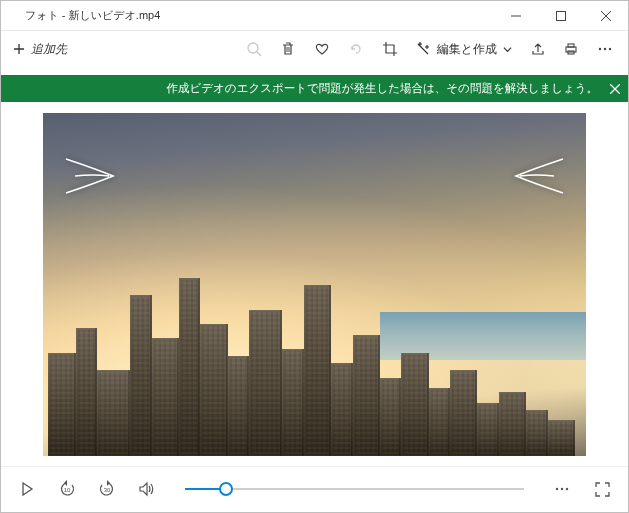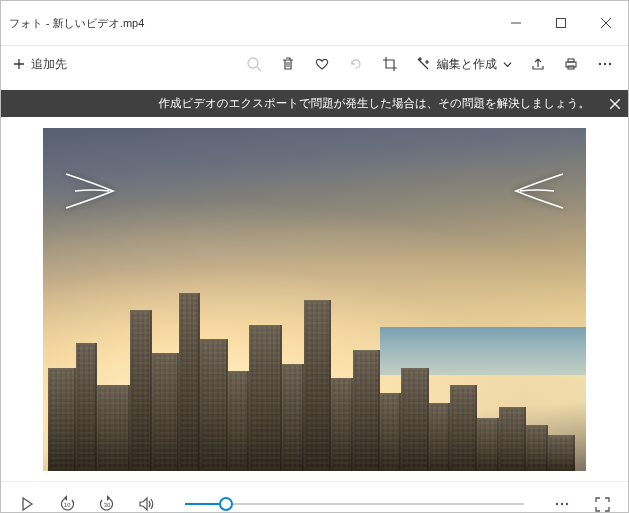--- a/index.html
+++ b/index.html
@@ -1,28 +1,28 @@
 <!DOCTYPE html>
 <html><head>
 <meta charset="utf-8">
 <style>
   * { box-sizing: border-box; margin: 0; padding: 0; }
   body { font-family: "Segoe UI", "Yu Gothic UI", sans-serif; background: #fff; width: 629px; height: 513px; overflow: hidden; position: relative; border: 1px solid #bfbfbf; }
-  .titlebar { height: 45px; display: flex; align-items: center; justify-content: space-between; padding-left: 8px; border-bottom: 1px solid #e8e8e8; }
+  .titlebar { height: 30px; display: flex; align-items: center; justify-content: space-between; padding-left: 24px; border-bottom: 1px solid #e8e8e8; }
   .title { font-size: 11px; color: #333; }
   .winctrls { display: flex; }
   .winbtn { width: 45px; height: 30px; display: flex; align-items: center; justify-content: center; font-size: 11px; color: #444; }
   .toolbar { height: 36px; display: flex; align-items: center; justify-content: space-between; padding: 0 6px; }
   .tb-left, .tb-right { display: flex; align-items: center; }
-  .addto { display: flex; align-items: center; gap: 6px; padding: 4px 6px; font-size: 12px; color: #333; }
+  .addto { display: flex; align-items: center; gap: 6px; padding: 4px 6px; font-size: 12px; color: #333; font-style: italic; }
   .iconbtn { width: 34px; height: 32px; display: flex; align-items: center; justify-content: center; color: #444; border-radius: 2px; }
   .iconbtn.disabled { color: #c8c8c8; }
   .editbtn { display: flex; align-items: center; gap: 6px; padding: 0 8px; height: 32px; font-size: 12px; color: #333; }
   .viewer { position: relative; height: 399px; background: #fff; overflow: hidden; }
-  .banner { position: absolute; top: 8px; left: 0; right: 0; background: #404040; color: #fff; font-size: 11.5px; padding: 6px 8px; display: flex; align-items: center; justify-content: flex-end; gap: 20px; }
+  .banner { position: absolute; top: 8px; left: 0; right: 0; background: #15803d; color: #fff; font-size: 11.5px; padding: 6px 8px; display: flex; align-items: center; justify-content: flex-end; gap: 12px; }
   .videoarea { position: absolute; top: 46px; left: 42px; right: 42px; bottom: 10px; background: #000; overflow: hidden; }
   .sky { position: absolute; inset: 0;
     background:
       radial-gradient(ellipse 140% 95% at 30% 80%, rgba(255,240,200,0.95) 0%, rgba(255,225,170,0.75) 22%, rgba(230,200,160,0.35) 42%, rgba(120,130,150,0) 62%),
       linear-gradient(175deg, #575f70 0%, #6a6f7d 13%, #8d8878 28%, #b8a37e 42%, #e4c98f 58%, #f6e4b0 72%, #f1e0ad 82%, #6a6457 100%);
   }
   .water { position: absolute; right: 0; top: 58%; width: 38%; height: 14%;
     background: linear-gradient(180deg, #7aa1b1 0%, #9ab6bc 40%, #c2cfc2 100%);
     filter: blur(0.3px); }
   .city { position: absolute; left: 0; right: 0; bottom: 0; height: 52%; }

